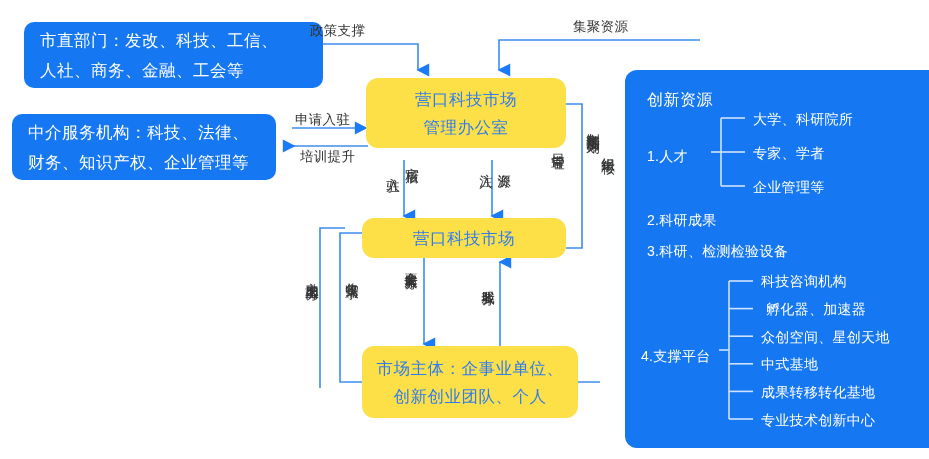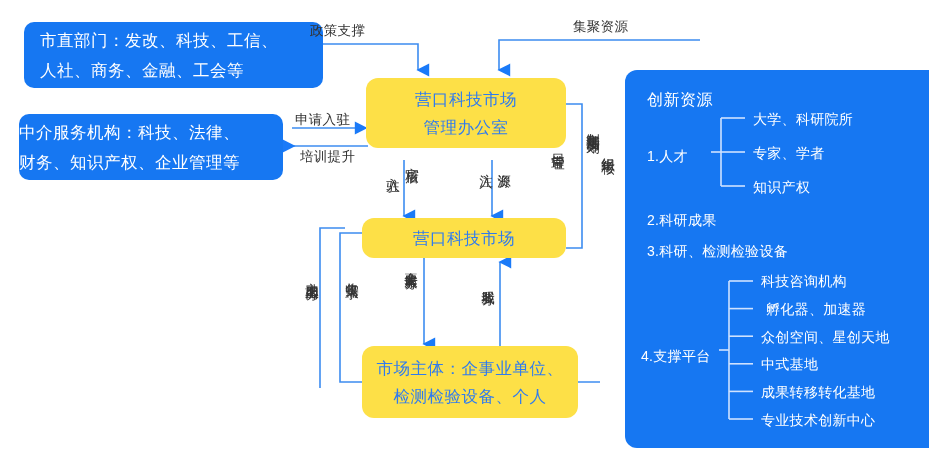--- a/index.html
+++ b/index.html
@@ -83,37 +83,37 @@
 
       <path d="M566,382 L600,382"></path>
     </g>
   </svg>
 
   <div class="blue-box" style="left:24px;top:22px;width:299px;height:66px;padding-left:16px;">
     <div class="line">市直部门：发改、科技、工信、</div>
     <div class="line">人社、商务、金融、工会等</div>
   </div>
 
-  <div class="blue-box" style="left:19px;top:114px;width:264px;height:66px;">
+  <div class="blue-box" style="left:12px;top:114px;width:264px;height:66px;padding-left:16px;">
     <div class="line">中介服务机构：科技、法律、</div>
     <div class="line">财务、知识产权、企业管理等</div>
   </div>
 
   <div class="gray-box" style="left:366px;top:78px;width:200px;height:70px;">
     <div class="line">营口科技市场</div>
     <div class="line">管理办公室</div>
   </div>
 
   <div class="gray-box" style="left:362px;top:218px;width:204px;height:40px;">
     <div class="line">营口科技市场</div>
   </div>
 
   <div class="gray-box" style="left:362px;top:346px;width:216px;height:72px;">
     <div class="line">市场主体：企事业单位、</div>
-    <div class="line">检测检验设备、个人</div>
+    <div class="line">创新创业团队、个人</div>
   </div>
 
   <div class="conn-label" style="left:310px;top:22px;">政策支撑</div>
   <div class="conn-label" style="left:573px;top:18px;">集聚资源</div>
   <div class="conn-label" style="left:295px;top:111px;">申请入驻</div>
   <div class="conn-label" style="left:300px;top:148px;">培训提升</div>
 
   <div class="vlabel" style="left:405px;top:157px;">审核后</div>
   <div class="vlabel" style="left:386px;top:167px;">入驻</div>
 
@@ -138,21 +138,21 @@
       <g stroke="#CFE2FF" stroke-width="1.6" fill="none">
         <path d="M10,6 L10,74"></path>
         <path d="M10,6 L34,6"></path>
           <path d="M10,40 L34,40"></path>
           <path d="M10,74 L34,74"></path>
         <path d="M0,40 L10,40"></path>
       </g>
     </svg>
     <div class="res-sub" style="left:128px;top:41px;">大学、科研院所</div>
     <div class="res-sub" style="left:128px;top:75px;">专家、学者</div>
-    <div class="res-sub" style="left:128px;top:109px;">知识产权</div>
+    <div class="res-sub" style="left:128px;top:109px;">企业管理等</div>
 
     <div class="res-num" style="left:22px;top:142px;">2.科研成果</div>
     <div class="res-num" style="left:22px;top:173px;">3.科研、检测检验设备</div>
 
     <div class="res-num" style="left:16px;top:278px;">4.支撑平台</div>
     <svg style="position:absolute;left:94px;top:205px;width:40px;height:150px;" viewBox="0 0 40 150">
       <g stroke="#CFE2FF" stroke-width="1.6" fill="none">
         <path d="M10,6 L10,144"></path>
         <path d="M10,6 L34,6"></path>
         <path d="M10,33.6 L34,33.6"></path>

